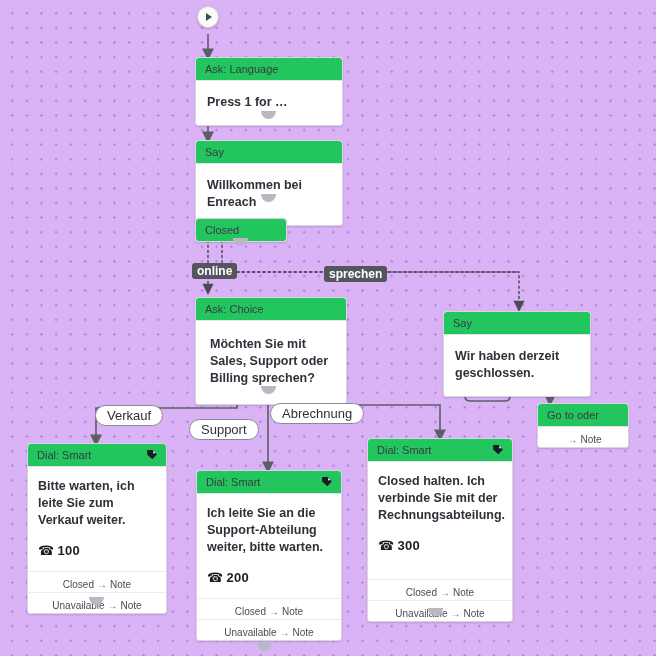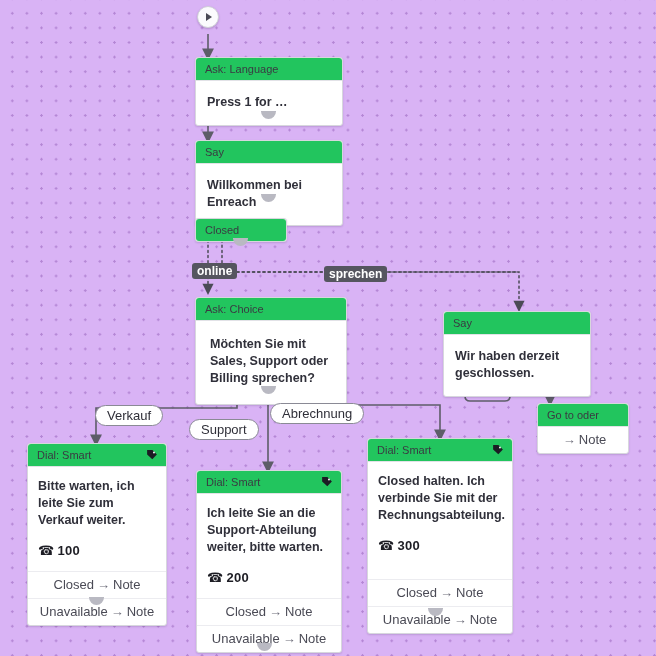--- a/index.html
+++ b/index.html
@@ -45,22 +45,22 @@
     box-sizing:border-box;
     font-weight:bold;
   }
   .node .body.tight{padding:11px 10px 12px 10px;}
   .phone{
     display:block;margin-top:13px;font-size:13px;color:#1d1d24;letter-spacing:.3px;
   }
   .phone .glyph{font-size:13px;margin-right:3px;}
   .out-row{
     border-top:1px solid #ececf0;
-    font-size:13px;color:#4a4a55;text-align:center;
-    padding:6px 4px 6px 4px;line-height:14px;
+    font-size:10px;color:#4a4a55;text-align:center;
+    padding:6px 4px 0 4px;line-height:14px;
   }
   .arrw{color:#6d6d7a;padding:0 3px;}
   .tag-icon{display:inline-block;width:12px;height:12px;line-height:0;}
 
   
   .start{
     position:absolute;width:22px;height:22px;border-radius:50%;
     background:#fbfbfd;border:1px solid #cfcfd8;
     box-shadow:0 1px 2px rgba(40,10,60,.2);
     display:flex;align-items:center;justify-content:center;

